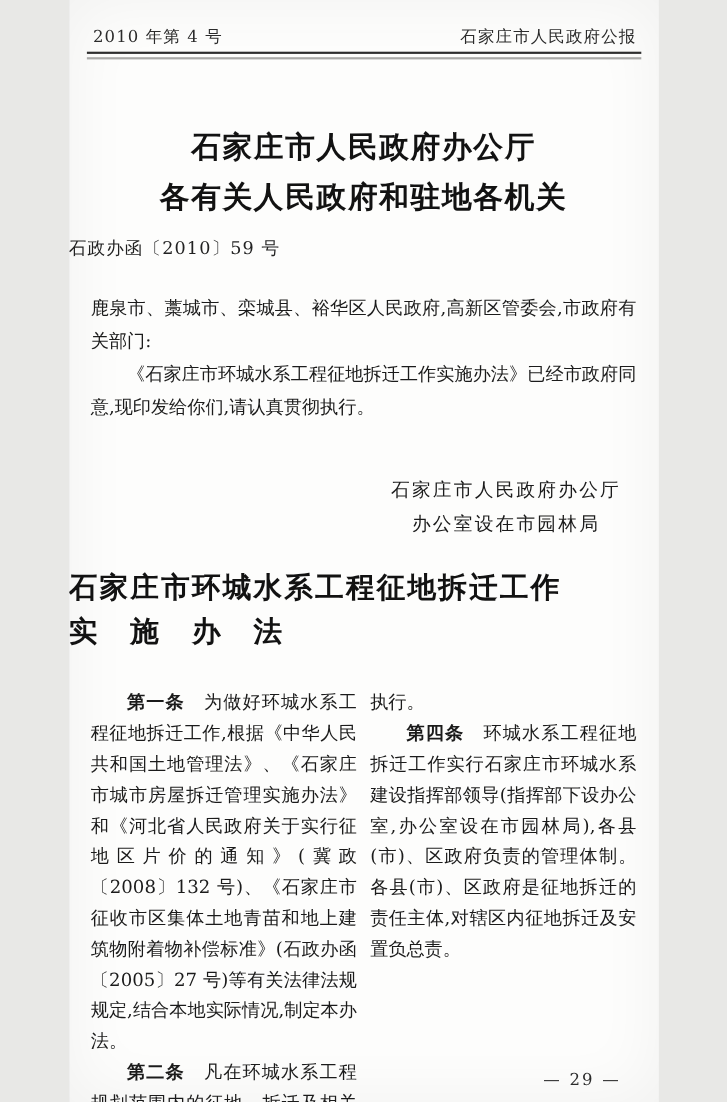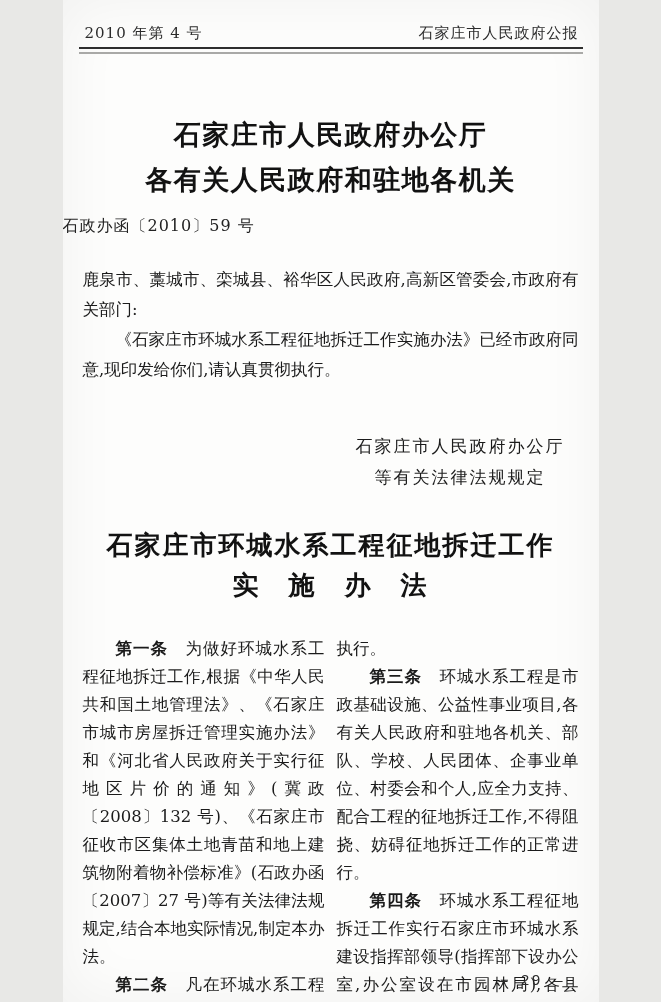--- a/index.html
+++ b/index.html
@@ -27,36 +27,36 @@
   }
   .doc-number{margin-top:14px;text-align:left;font-size:16px;letter-spacing:1px;color:#222;}
   .intro{margin:28px 20px 17px 20px;font-size:16.5px;line-height:30px;
     text-align:justify;text-justify:inter-character;color:#1b1b1b;}
   .intro p{margin:0;}
   .indent{text-indent:2em;}
   .cont{text-indent:0;}
   .signature-block{margin-top:46px;text-align:right;padding-right:34px;}
   .sig-inner{display:inline-block;text-align:center;font-size:17px;line-height:31px;letter-spacing:2px;}
   .measures-title{
-    margin-top:32px;text-align:center;
+    margin-top:22px;text-align:left;
     font-size:26px;font-weight:700;line-height:40px;letter-spacing:2px;color:#121212;
   }
   .columns{
     display:flex;gap:12px;
     margin:30px 20px 0 20px;
     font-size:16.5px;line-height:28px;
     text-align:justify;text-justify:inter-character;
   }
   .col{flex:1 1 0;min-width:0;}
   .col p{margin:0;}
   .chapter{text-align:center;font-weight:700;margin:2px 0 12px 0;letter-spacing:1px;}
   .lead{font-weight:700;}
   .page-number{
     position:absolute;right:34px;bottom:12px;
-    font-size:15px;letter-spacing:2px;color:#2b2b2b;font-family:Liberation Mono, monospace;
+    font-size:15px;letter-spacing:2px;color:#2b2b2b;
   }
 </style>
 </head>
 <body>
 
 <div class="page">
 
   <div class="header">
     <span>2010 年第 4 号</span>
     <span>石家庄市人民政府公报</span>
@@ -71,36 +71,35 @@
   <div class="doc-number">石政办函〔2010〕59 号</div>
 
   <div class="intro">
     <p class="cont">鹿泉市、藁城市、栾城县、裕华区人民政府,高新区管委会,市政府有关部门:</p>
     <p class="indent">《石家庄市环城水系工程征地拆迁工作实施办法》已经市政府同意,现印发给你们,请认真贯彻执行。</p>
   </div>
 
   <div class="signature-block">
     <div class="sig-inner">
       <div>石家庄市人民政府办公厅</div>
-      <div>等有关法律法规规定</div>
+      <div>办公室设在市园林局</div>
     </div>
   </div>
 
   <div class="measures-title">
     <div>石家庄市环城水系工程征地拆迁工作</div>
     <div>实　施　办　法</div>
   </div>
 
   <div class="columns">
     <div class="col">
-      <p class="indent"><span class="lead">第一条</span><span>　为做好环城水系工程征地拆迁工作,根据《中华人民共和国土地管理法》、《石家庄市城市房屋拆迁管理实施办法》和《河北省人民政府关于实行征地区片价的通知》(冀政〔2008〕132 号)、《石家庄市征收市区集体土地青苗和地上建筑物附着物补偿标准》(石政办函〔2007〕27 号)等有关法律法规规定,结合本地实际情况,制定本办法。</span></p>
+      <p class="indent"><span class="lead">第一条</span><span>　为做好环城水系工程征地拆迁工作,根据《中华人民共和国土地管理法》、《石家庄市城市房屋拆迁管理实施办法》和《河北省人民政府关于实行征地区片价的通知》(冀政〔2008〕132 号)、《石家庄市征收市区集体土地青苗和地上建筑物附着物补偿标准》(石政办函〔2005〕27 号)等有关法律法规规定,结合本地实际情况,制定本办法。</span></p>
       <p class="indent"><span class="lead">第二条</span><span>　凡在环城水系工程规划范围内的征地、拆迁及相关事项,按本办法</span></p>
     </div>
     <div class="col">
       <p class="cont"><span>执行。</span></p>
-      <p class="indent"><span class="lead">第三条</span><span>　环城水系工程是市政基础设施、公益性事业项目,各有关人民政府和驻地各机关、部队、学校、人民团体、企事业单位、村委会和个人,应全力支持、配合工程的征地拆迁工作,不得阻挠、妨碍征地拆迁工作的正常进行。</span></p>
       <p class="indent"><span class="lead">第四条</span><span>　环城水系工程征地拆迁工作实行石家庄市环城水系建设指挥部领导(指挥部下设办公室,办公室设在市园林局),各县(市)、区政府负责的管理体制。各县(市)、区政府是征地拆迁的责任主体,对辖区内征地拆迁及安置负总责。</span></p>
     </div>
   </div>
 
   <div class="page-number">— 29 —</div>
 
 </div>
 
 </body></html>

